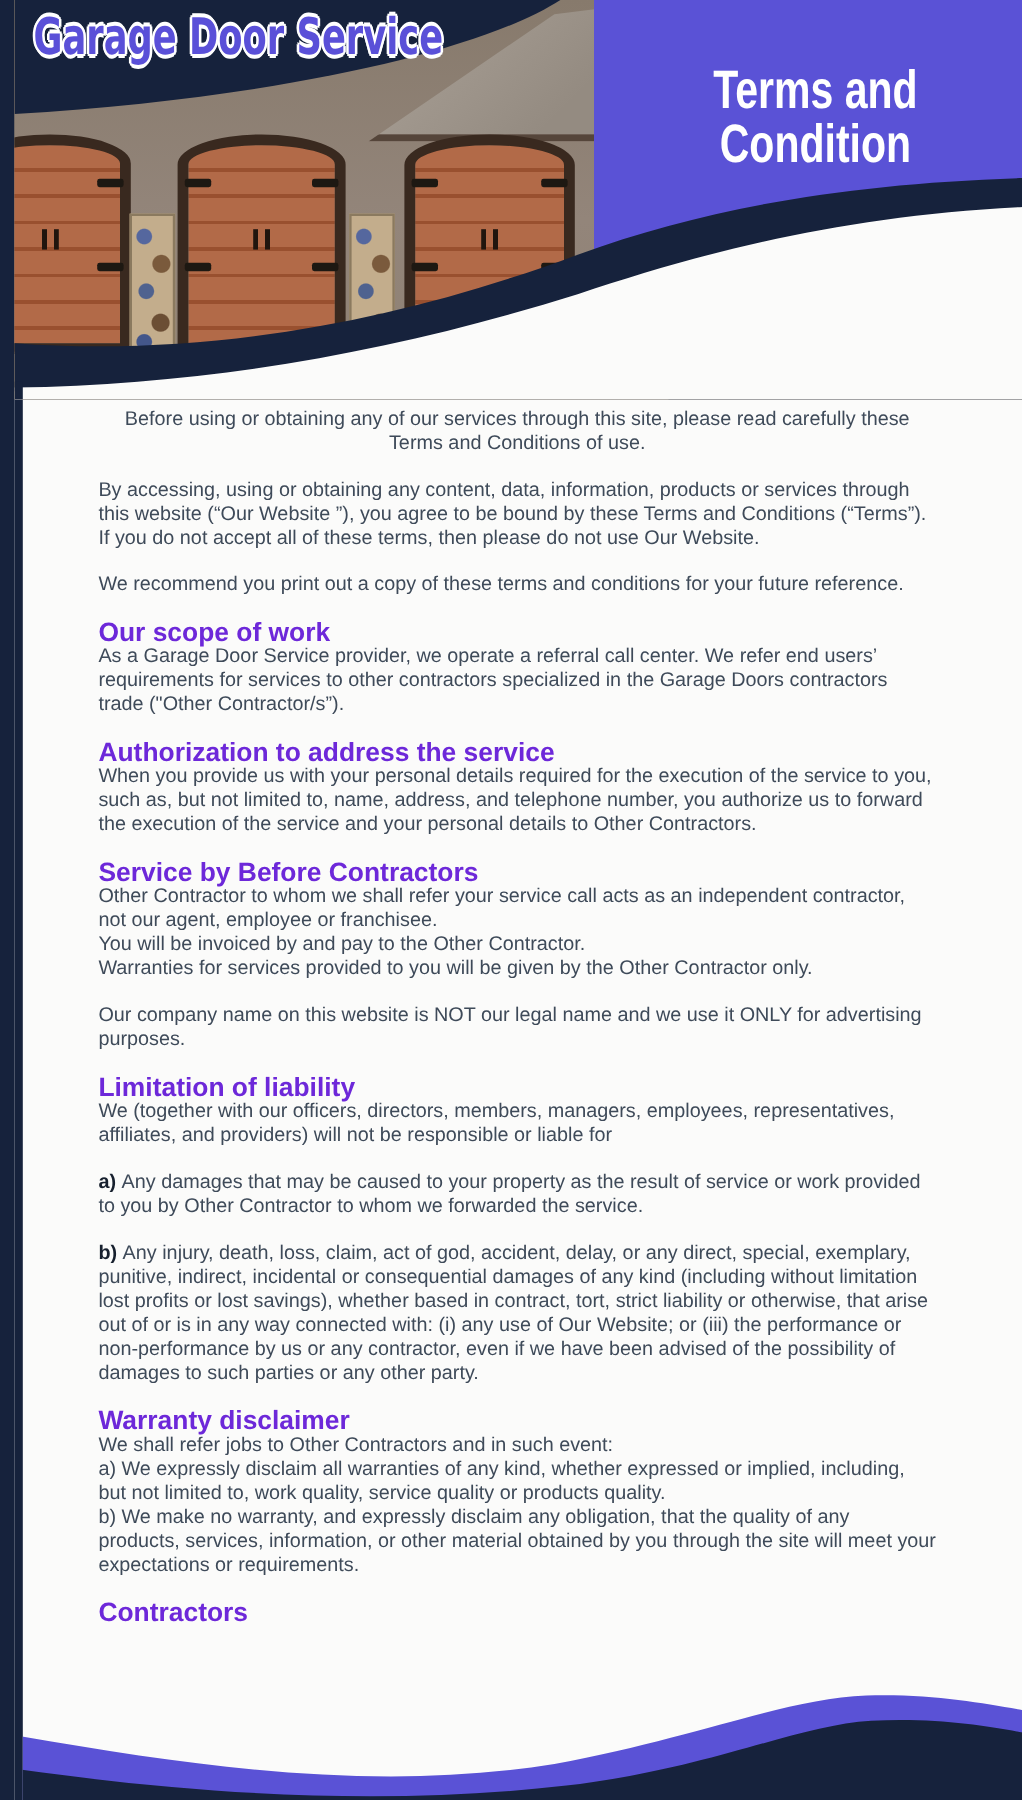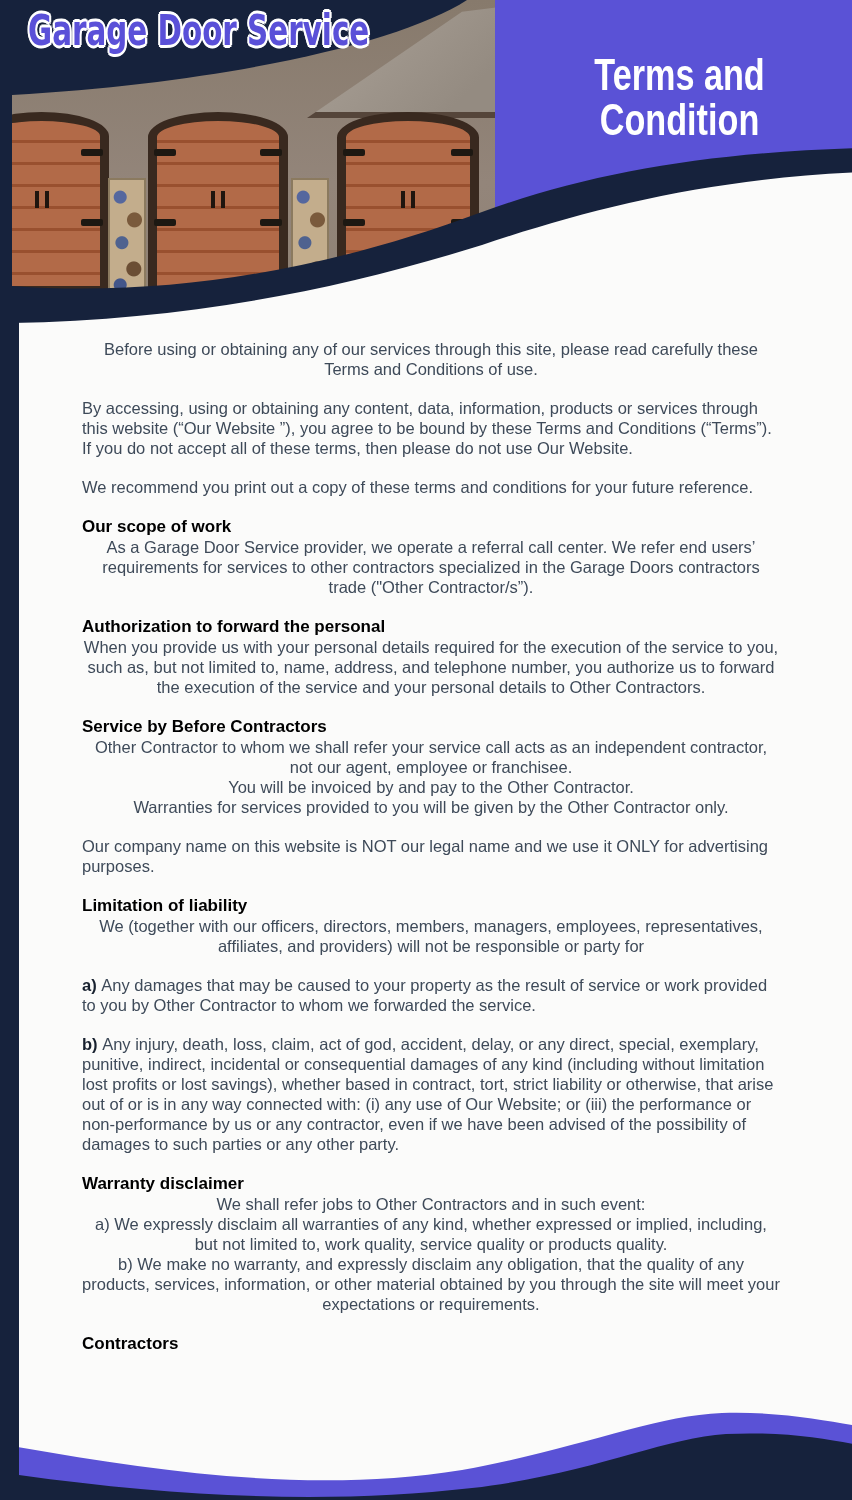--- a/index.html
+++ b/index.html
@@ -60,23 +60,23 @@
     text-shadow:-2px -2px 0 #fff, 2px -2px 0 #fff, -2px 2px 0 #fff, 2px 2px 0 #fff,
                  0 -3px 0 #fff, 0 3px 0 #fff, -3px 0 0 #fff, 3px 0 0 #fff; }
 
   .hero-wave { position:absolute; left:0; bottom:0; width:852px; height:193px; display:block; }
 
   
   .content { position:relative; box-sizing:border-box; width:852px; height:1057px; overflow:hidden;
     background:#fbfbfa; border-left:7px solid #16223C; border-right:4px solid #16223C;
     padding:2px 80px 0 63px;
     font-size:16.5px; line-height:20px; color:#3e4a59; }
-  .content h3 { font-size:17px; line-height:20px; color:#000000; margin:20px 0 0; font-weight:bold; }
+  .content h3 { font-size:22px; line-height:20px; color:#6d28d9; margin:20px 0 0; font-weight:bold; }
   .content p { margin:19px 0 0; }
-  .content p.after-heading { margin-top:0;text-align:center; }
+  .content p.after-heading { margin-top:0; }
   .content > div > p:first-child { margin-top:4px;text-align:center; }
   .content b { color:#17202e; }
 
   
   .footer { position:relative; box-sizing:border-box; width:852px; height:110px; overflow:hidden;
     background:#fbfbfa; border-left:7px solid #16223C; border-right:4px solid #16223C; }
   .footer svg { position:absolute; left:-7px; top:0; width:852px; height:110px; display:block; }
 </style>
 </head>
 <body>
@@ -126,27 +126,27 @@
     </svg>
   </div>
 
   <div class="content">
     <div>
         <p>Before using or obtaining any of our services through this site, please read carefully these Terms and Conditions of use.</p>
         <p>By accessing, using or obtaining any content, data, information, products or services through this website (“Our Website ”), you agree to be bound by these Terms and Conditions (“Terms”). If you do not accept all of these terms, then please do not use Our Website.</p>
         <p>We recommend you print out a copy of these terms and conditions for your future reference.</p>
         <h3>Our scope of work</h3>
         <p class="after-heading">As a Garage Door Service provider, we operate a referral call center. We refer end users’ requirements for services to other contractors specialized in the Garage Doors contractors trade ("Other Contractor/s”).</p>
-        <h3>Authorization to forward the personal</h3>
+        <h3>Authorization to address the service</h3>
         <p class="after-heading">When you provide us with your personal details required for the execution of the service to you, such as, but not limited to, name, address, and telephone number, you authorize us to forward the execution of the service and your personal details to Other Contractors.</p>
         <h3>Service by Before Contractors</h3>
         <p class="after-heading">Other Contractor to whom we shall refer your service call acts as an independent contractor, not our agent, employee or franchisee.<br>You will be invoiced by and pay to the Other Contractor.<br>Warranties for services provided to you will be given by the Other Contractor only.</p>
         <p>Our company name on this website is NOT our legal name and we use it ONLY for advertising purposes.</p>
         <h3>Limitation of liability</h3>
-        <p class="after-heading">We (together with our officers, directors, members, managers, employees, representatives, affiliates, and providers) will not be responsible or party for</p>
+        <p class="after-heading">We (together with our officers, directors, members, managers, employees, representatives, affiliates, and providers) will not be responsible or liable for</p>
         <p><b>a) </b>Any damages that may be caused to your property as the result of service or work provided to you by Other Contractor to whom we forwarded the service.</p>
         <p><b>b) </b>Any injury, death, loss, claim, act of god, accident, delay, or any direct, special, exemplary, punitive, indirect, incidental or consequential damages of any kind (including without limitation lost profits or lost savings), whether based in contract, tort, strict liability or otherwise, that arise out of or is in any way connected with: (i) any use of Our Website; or (iii) the performance or non-performance by us or any contractor, even if we have been advised of the possibility of damages to such parties or any other party.</p>
         <h3>Warranty disclaimer</h3>
         <p class="after-heading">We shall refer jobs to Other Contractors and in such event:<br>a) We expressly disclaim all warranties of any kind, whether expressed or implied, including, but not limited to, work quality, service quality or products quality.<br>b) We make no warranty, and expressly disclaim any obligation, that the quality of any products, services, information, or other material obtained by you through the site will meet your expectations or requirements.</p>
         <h3>Contractors</h3>
       </div>
   </div>
 
   <div class="footer">
     <svg viewBox="0 0 852 110" preserveAspectRatio="none">

